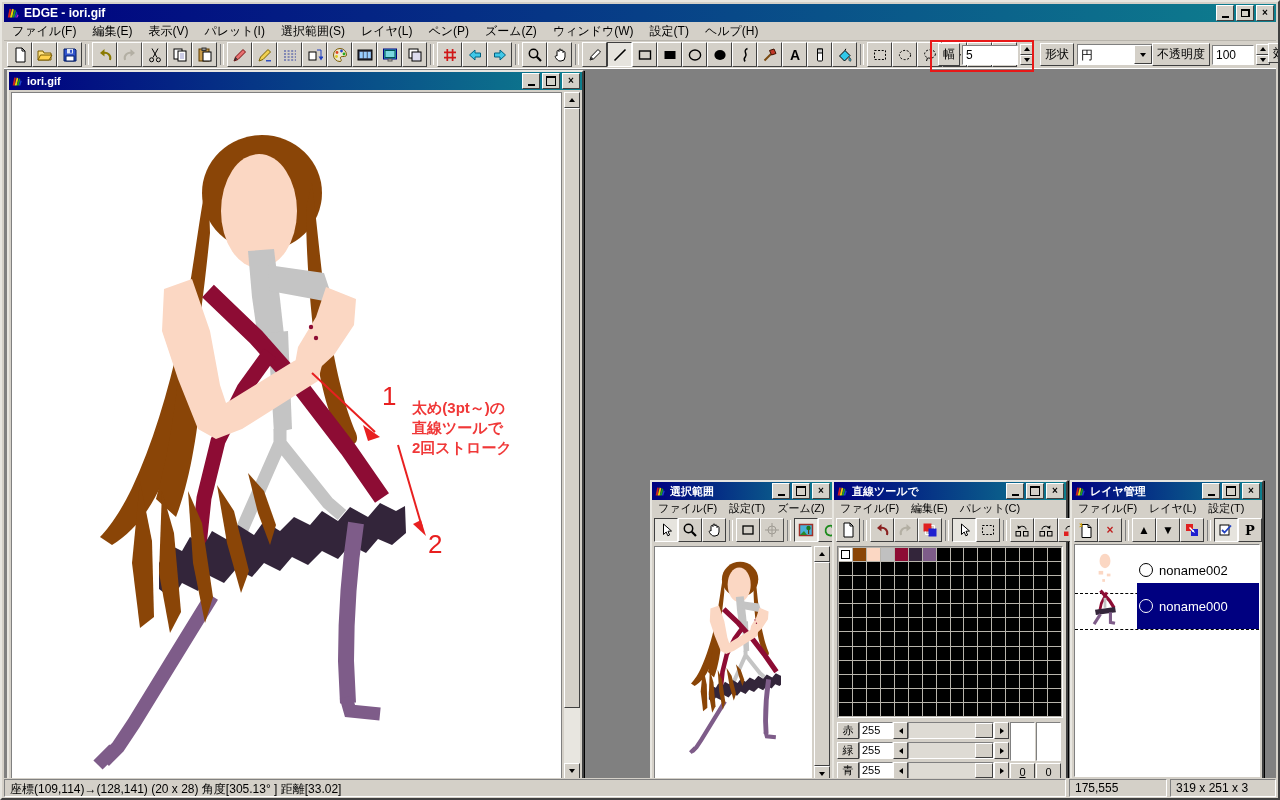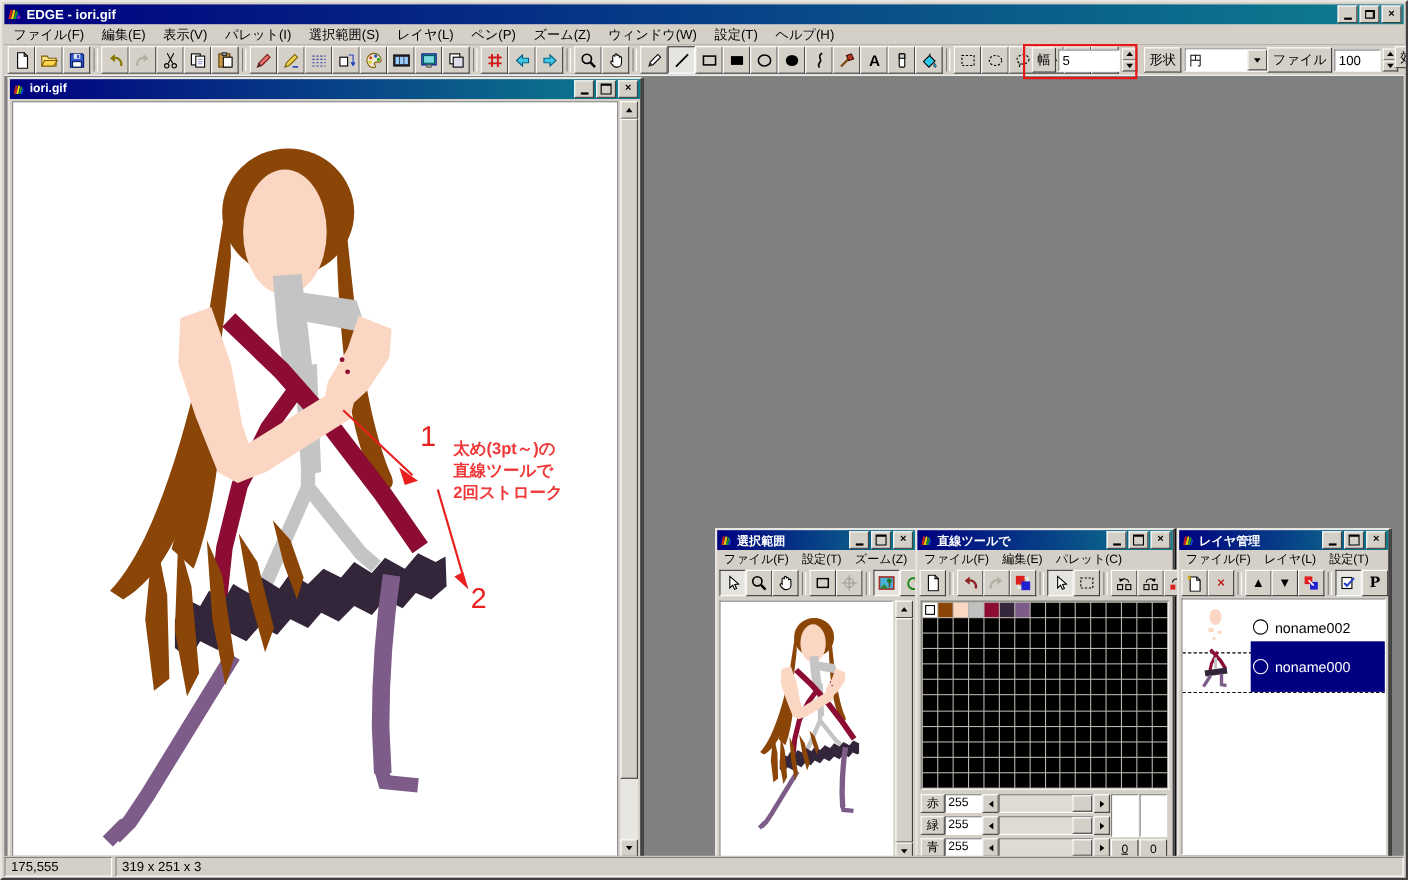--- a/index.html
+++ b/index.html
@@ -406,21 +406,21 @@
       <span class="rlabel">形状</span>
       <span class="sunken" style="display:flex;width:76px;height:21px;box-sizing:border-box">
         <span class="valbox" style="flex:1">円</span>
         <span class="sb" style="width:16px;background:#D4D0C8;border:1px solid;border-color:#fff #404040 #404040 #fff;display:flex;align-items:center;justify-content:center">
             <span class="tri-dn"></span>
           </span>
       </span>
     </span>
 
     <span style="position:absolute;left:1148px;top:2px;display:flex;align-items:center;gap:2px">
-      <span class="rlabel">ファイル</span>
+      <span class="rlabel">不透明度</span>
       <span class="sunken valbox" style="width:34px">100</span>
       <span class="spin">
         <span class="sb">
             <span class="tri-up"></span>
           </span>
           <span class="sb">
             <span class="tri-dn"></span>
           </span>
       </span>
     </span>
@@ -986,17 +986,18 @@
           </span>
           <span class="radio"></span>
           <span class="lname">noname000</span>
         </div>
       </div>
     </div>
 
   </div>
 
   <div class="statusbar">
+    <span class="spanel" style="flex:0 0 1050px">座標(109,114)→(128,141) (20 x 28) 角度[305.13° ] 距離[33.02]</span>
     <span class="spanel" style="flex:0 0 86px">175,555</span>
     <span class="spanel" style="flex:1">319 x 251 x 3</span>
   </div>
 
 </div>
 
 </body></html>

